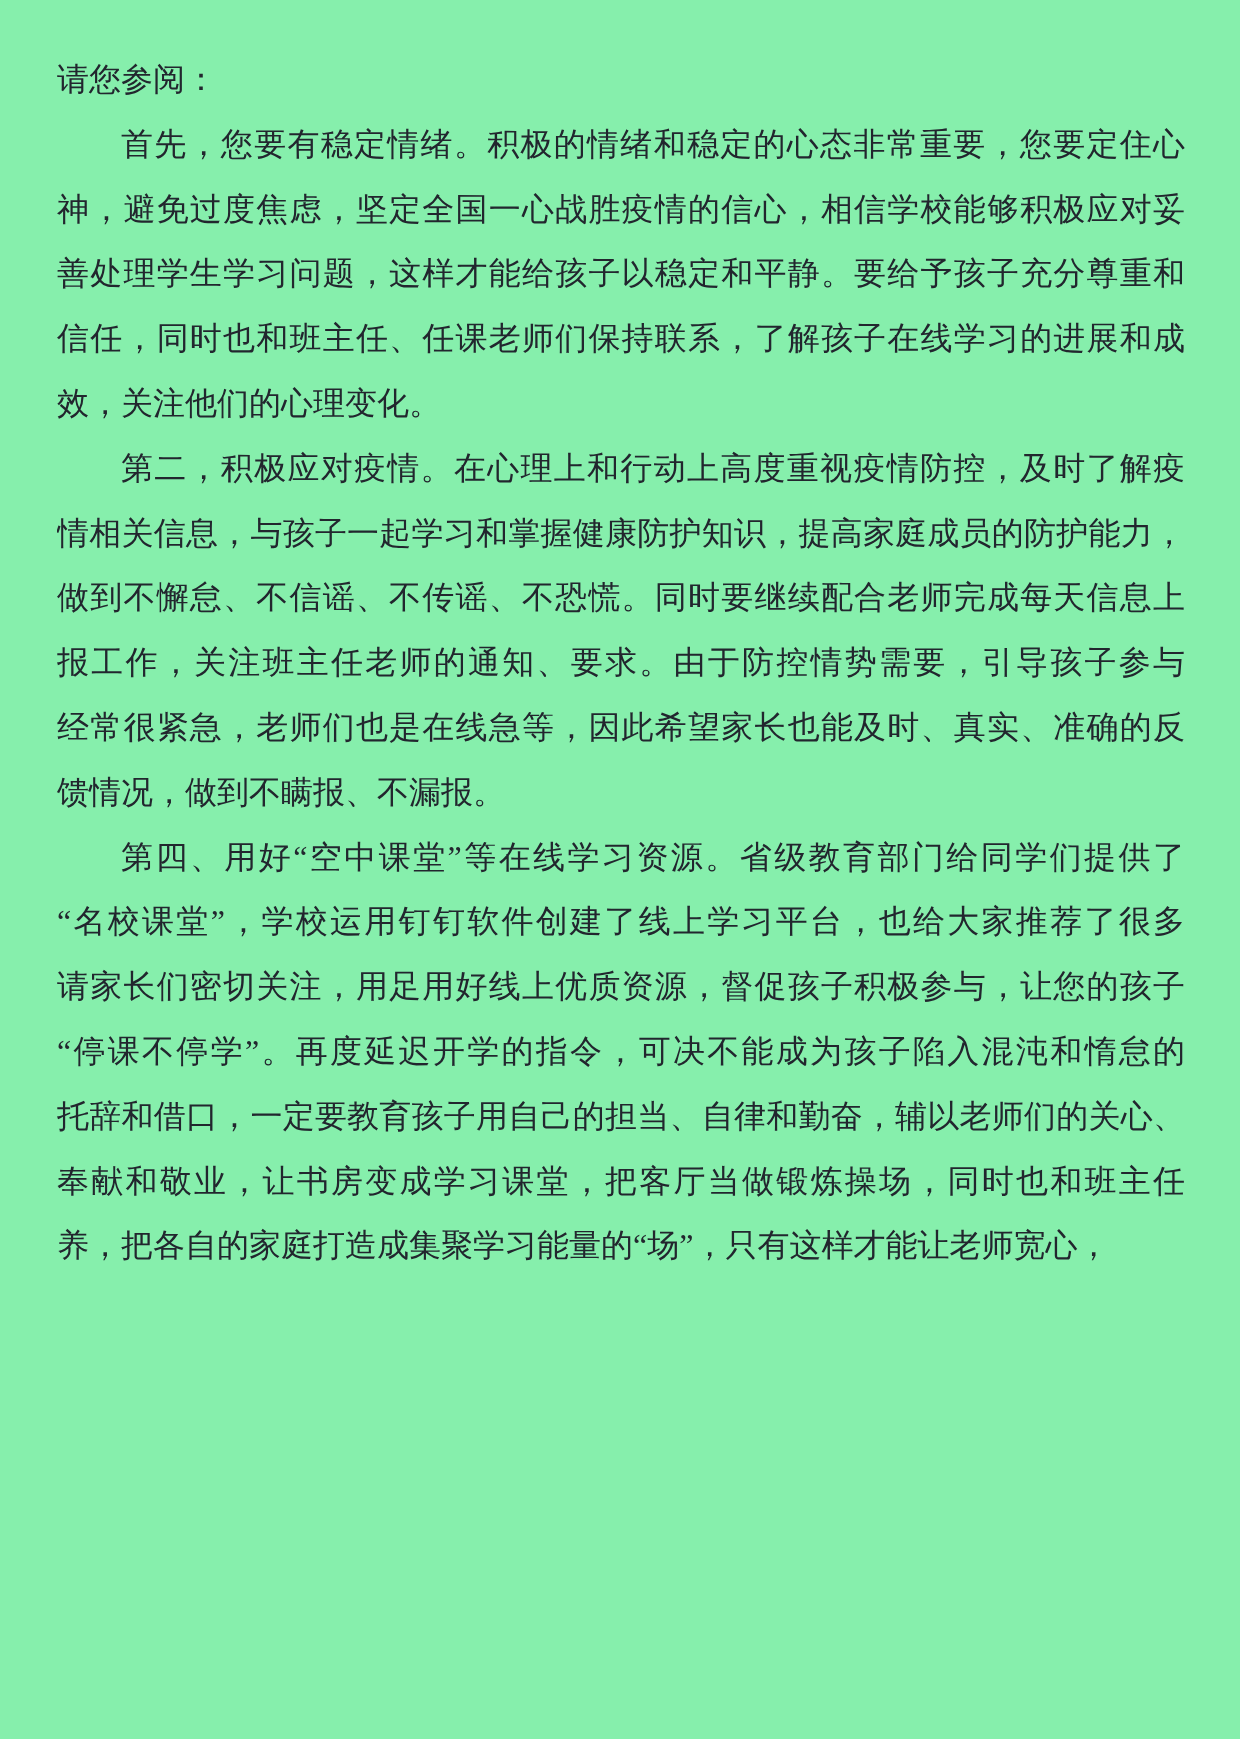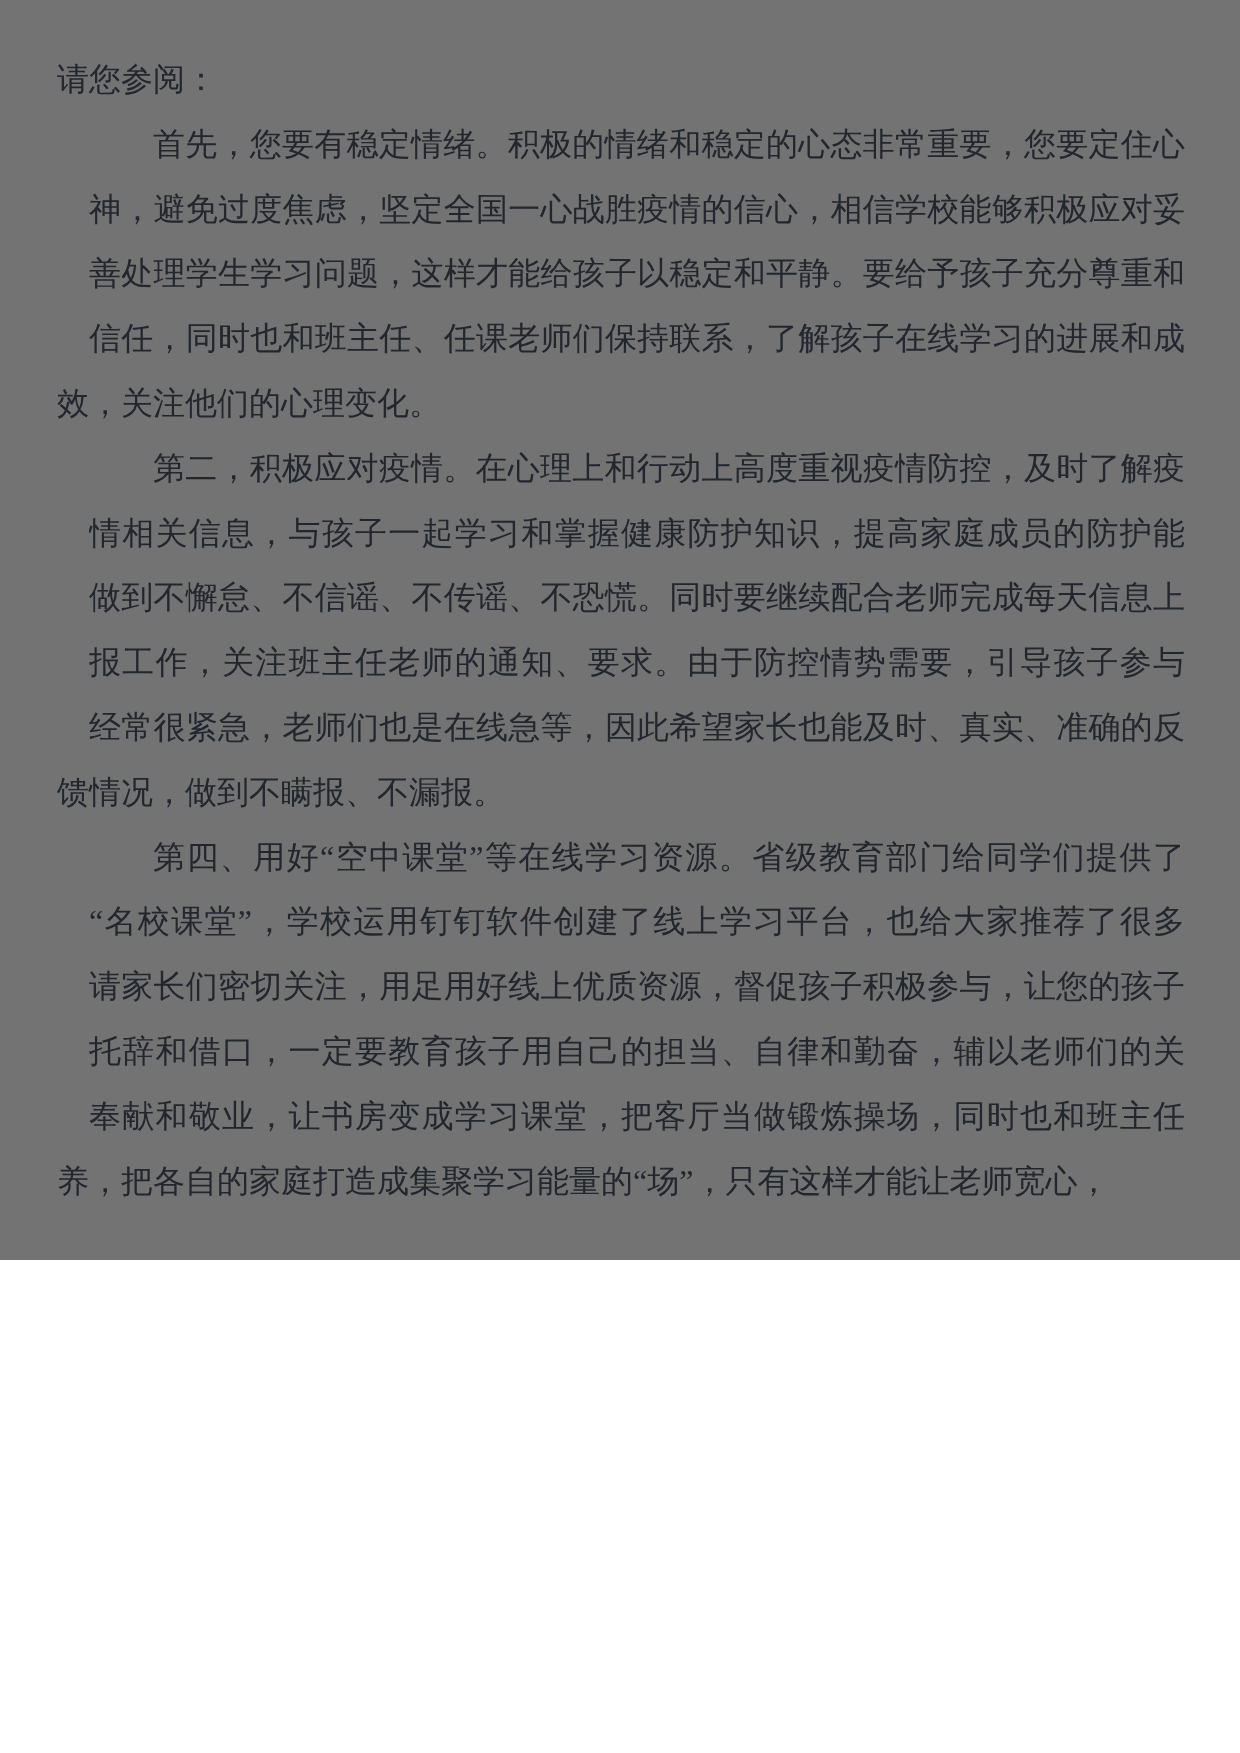--- a/index.html
+++ b/index.html
@@ -3,22 +3,22 @@
 <meta charset="utf-8">
 <style>
   html, body {
     margin: 0;
     padding: 0;
     background: #ffffff;
   }
   .page {
     position: relative;
     width: 1240px;
-    height: 1260px;
-    background: #737373;
+    height: 1739px;
+    background: #86efac;
     overflow: hidden;
   }
   .doc-text {
     position: absolute;
     top: 47px;
     left: 57px;
     width: 1128px;
     font-family: "Liberation Serif", "DejaVu Serif", serif;
     font-size: 32px;
     color: #22262e;
@@ -27,21 +27,20 @@
     height: 64.8px;
     line-height: 64.8px;
     white-space: nowrap;
     text-align: left;
   }
   .line.just {
     white-space: normal;
     text-align: justify;
     text-align-last: justify;
     overflow: hidden;
-    margin-left: 32px;
   }
   .line.indent {
     padding-left: 64px;
   }
   .para {
     margin: 0;
     padding: 0;
   }
 </style>
 </head>
@@ -67,19 +66,20 @@
       <div class="line just">报工作，关注班主任老师的通知、要求。由于防控情势需要，引导孩子参与</div>
       <div class="line just">经常很紧急，老师们也是在线急等，因此希望家长也能及时、真实、准确的反</div>
       <div class="line">馈情况，做到不瞒报、不漏报。</div>
     </div>
 
 
     <div class="para">
       <div class="line indent just">第四、用好“空中课堂”等在线学习资源。省级教育部门给同学们提供了</div>
       <div class="line just">“名校课堂”，学校运用钉钉软件创建了线上学习平台，也给大家推荐了很多</div>
       <div class="line just">请家长们密切关注，用足用好线上优质资源，督促孩子积极参与，让您的孩子</div>
+      <div class="line just">“停课不停学”。再度延迟开学的指令，可决不能成为孩子陷入混沌和惰怠的</div>
       <div class="line just">托辞和借口，一定要教育孩子用自己的担当、自律和勤奋，辅以老师们的关心、</div>
       <div class="line just">奉献和敬业，让书房变成学习课堂，把客厅当做锻炼操场，同时也和班主任</div>
       <div class="line">养，把各自的家庭打造成集聚学习能量的“场”，只有这样才能让老师宽心，</div>
     </div>
 
   </div>
 </div>
 
 </body></html>

